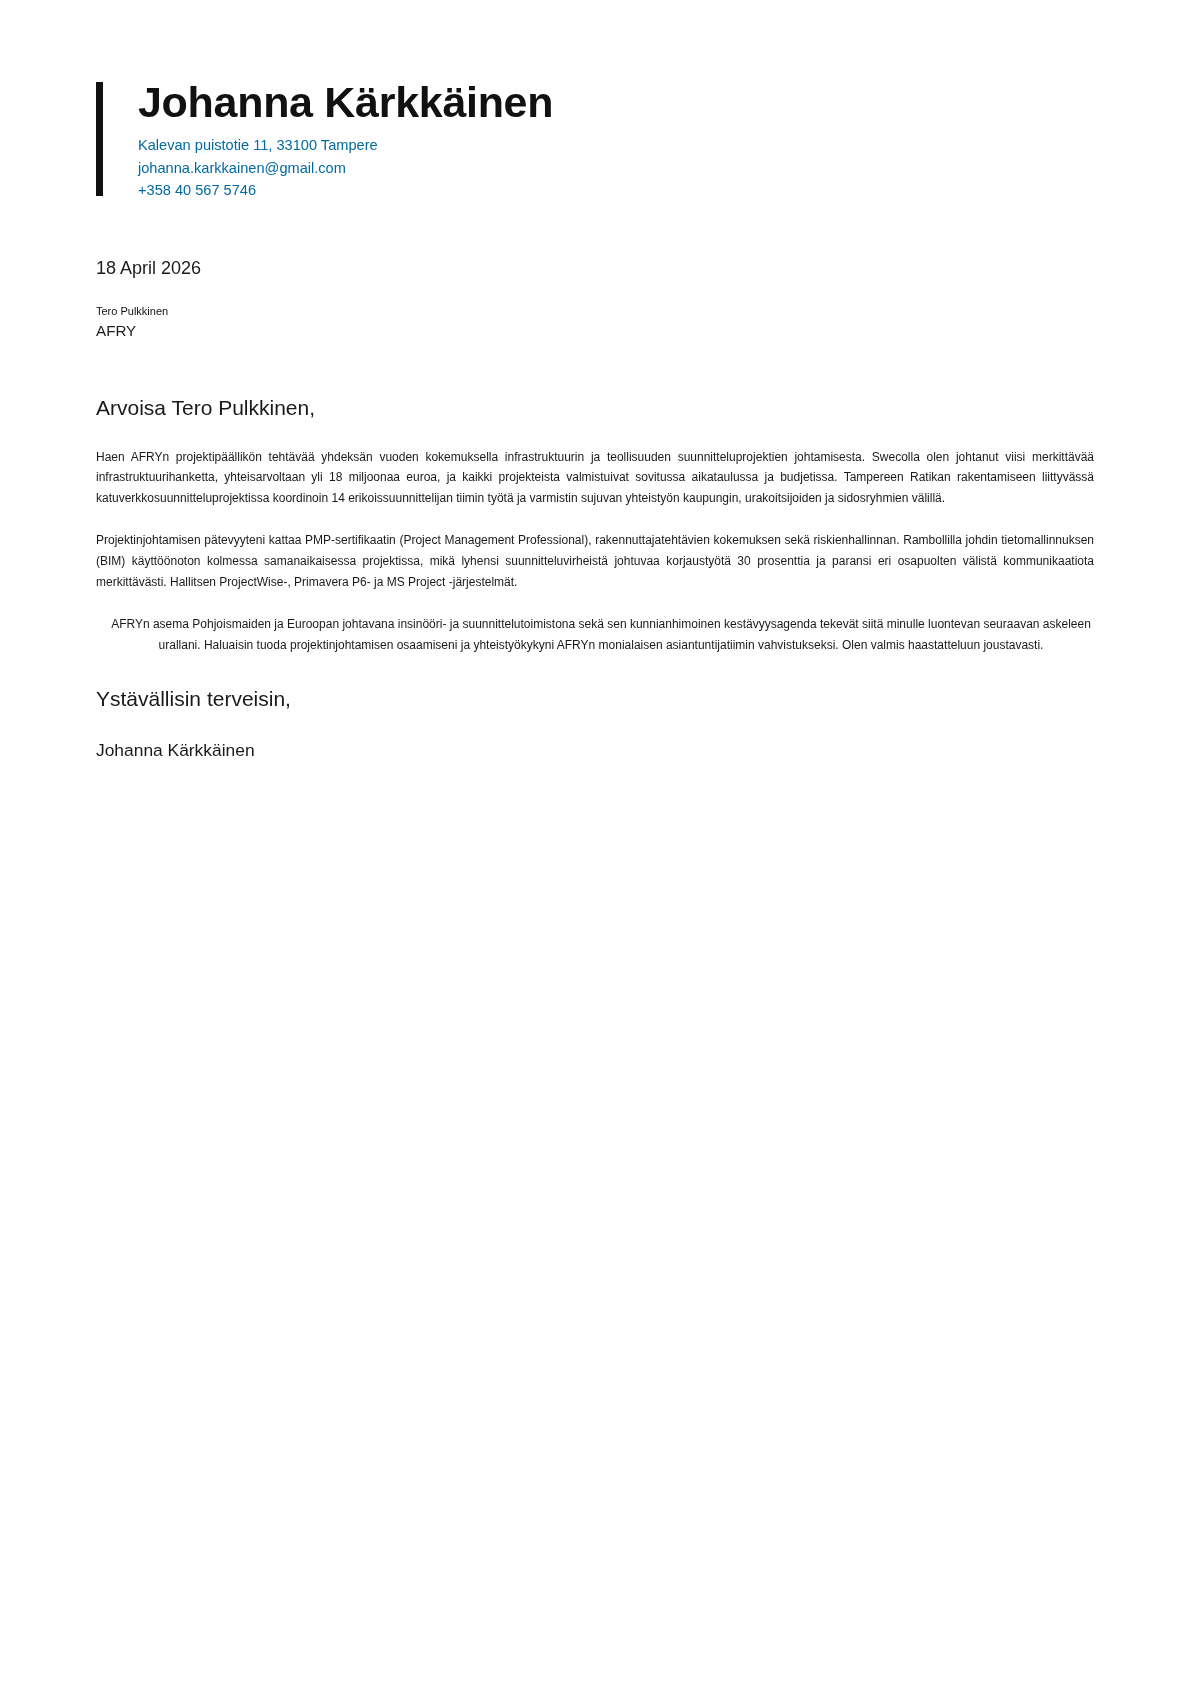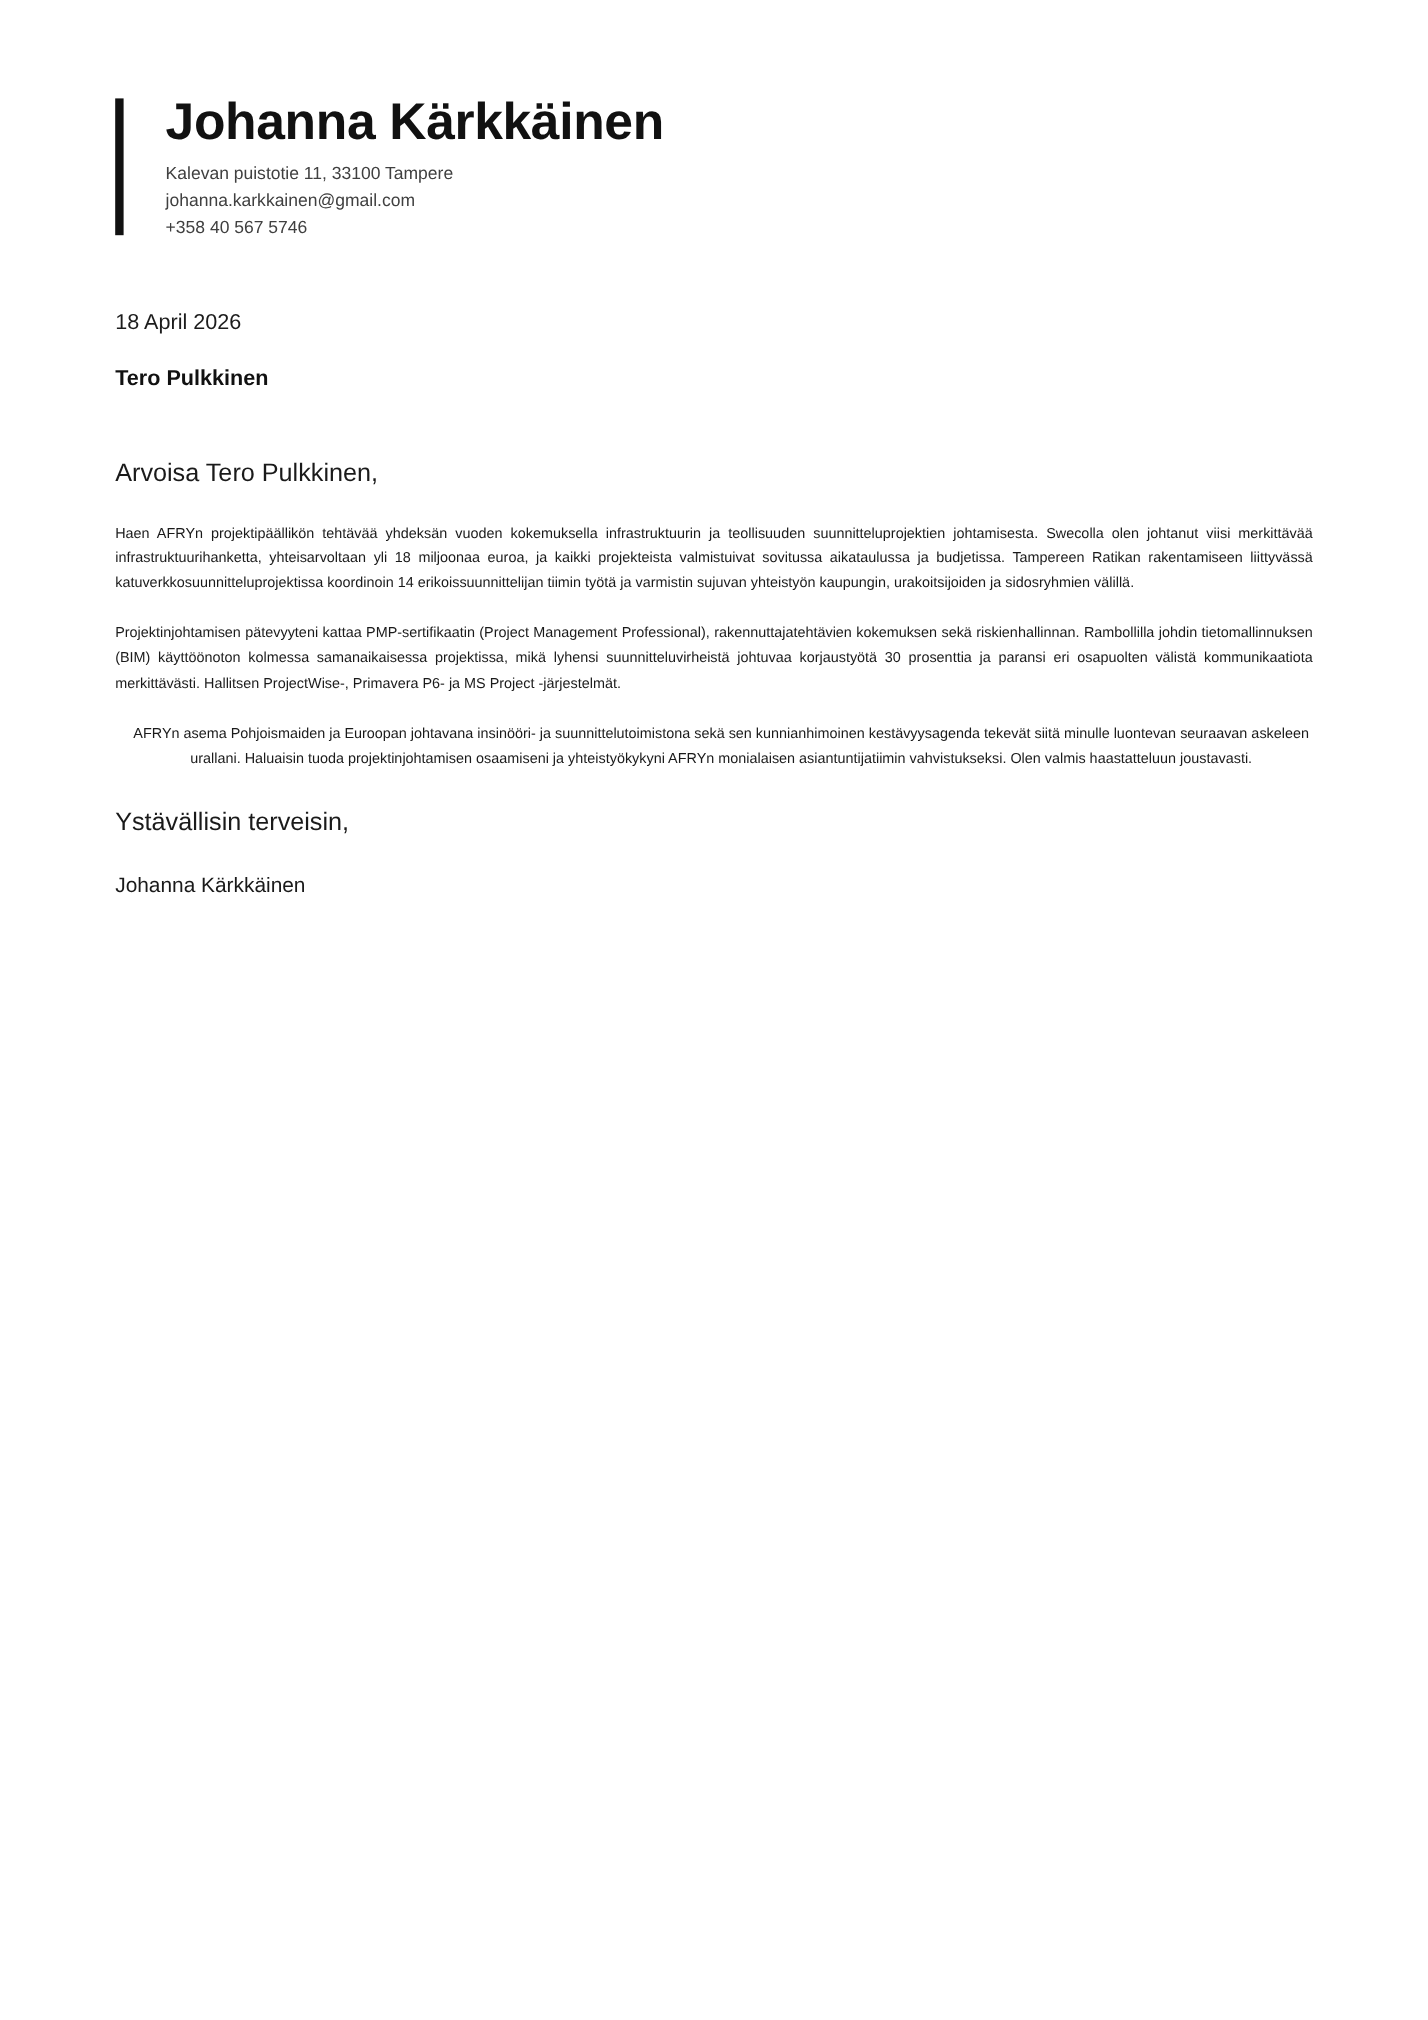--- a/index.html
+++ b/index.html
@@ -48,35 +48,35 @@
   .role {
     font-size: 18.5px;
     line-height: 1.3;
     font-weight: 400;
     color: #2b2b2b;
     margin: 0 0 22px 0;
   }
   .contact-line {
     font-size: 14.6px;
     line-height: 1.55;
-    color: #404040;
+    color: #0369a1;
   }
 
   
   .meta {
     margin-top: 6px;
   }
   .date {
     font-size: 18px;
     color: #1c1c1c;
     margin-bottom: 26px;
   }
   .recipient-name {
-    font-size: 18px;
-    font-weight: 700;
+    font-size: 11px;
+    font-weight: 400;
     color: #111111;
     margin-bottom: 5px;
   }
   .recipient-company {
     font-size: 15.2px;
     color: #1c1c1c;
   }
 
   
   .letter-body {
@@ -120,20 +120,21 @@
     <div class="header-rule"></div>
     <h1 class="name">Johanna Kärkkäinen</h1>
     <div class="contact-line">Kalevan puistotie 11, 33100 Tampere</div>
     <div class="contact-line">johanna.karkkainen@gmail.com</div>
     <div class="contact-line">+358 40 567 5746</div>
   </div>
 
   <div class="meta">
     <div class="date">18 April 2026</div>
     <div class="recipient-name">Tero Pulkkinen</div>
+    <div class="recipient-company">AFRY</div>
   </div>
 
   <div class="letter-body">
     <div class="salutation">Arvoisa Tero Pulkkinen,</div>
     <p class="para">Haen AFRYn projektipäällikön tehtävää yhdeksän vuoden kokemuksella infrastruktuurin ja teollisuuden suunnitteluprojektien johtamisesta. Swecolla olen johtanut viisi merkittävää infrastruktuurihanketta, yhteisarvoltaan yli 18 miljoonaa euroa, ja kaikki projekteista valmistuivat sovitussa aikataulussa ja budjetissa. Tampereen Ratikan rakentamiseen liittyvässä katuverkkosuunnitteluprojektissa koordinoin 14 erikoissuunnittelijan tiimin työtä ja varmistin sujuvan yhteistyön kaupungin, urakoitsijoiden ja sidosryhmien välillä.</p>
     <p class="para">Projektinjohtamisen pätevyyteni kattaa PMP-sertifikaatin (Project Management Professional), rakennuttajatehtävien kokemuksen sekä riskienhallinnan. Rambollilla johdin tietomallinnuksen (BIM) käyttöönoton kolmessa samanaikaisessa projektissa, mikä lyhensi suunnitteluvirheistä johtuvaa korjaustyötä 30 prosenttia ja paransi eri osapuolten välistä kommunikaatiota merkittävästi. Hallitsen ProjectWise-, Primavera P6- ja MS Project -järjestelmät.</p>
     <p class="para last-block">AFRYn asema Pohjoismaiden ja Euroopan johtavana insinööri- ja suunnittelutoimistona sekä sen kunnianhimoinen kestävyysagenda tekevät siitä minulle luontevan seuraavan askeleen urallani. Haluaisin tuoda projektinjohtamisen osaamiseni ja yhteistyökykyni AFRYn monialaisen asiantuntijatiimin vahvistukseksi. Olen valmis haastatteluun joustavasti.</p>
     <div class="closing">Ystävällisin terveisin,</div>
     <div class="signature">Johanna Kärkkäinen</div>
   </div>

